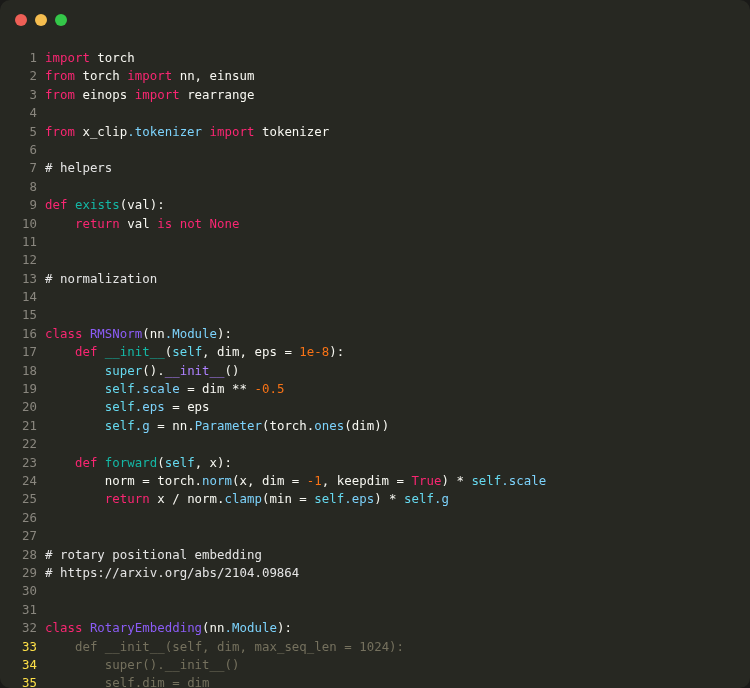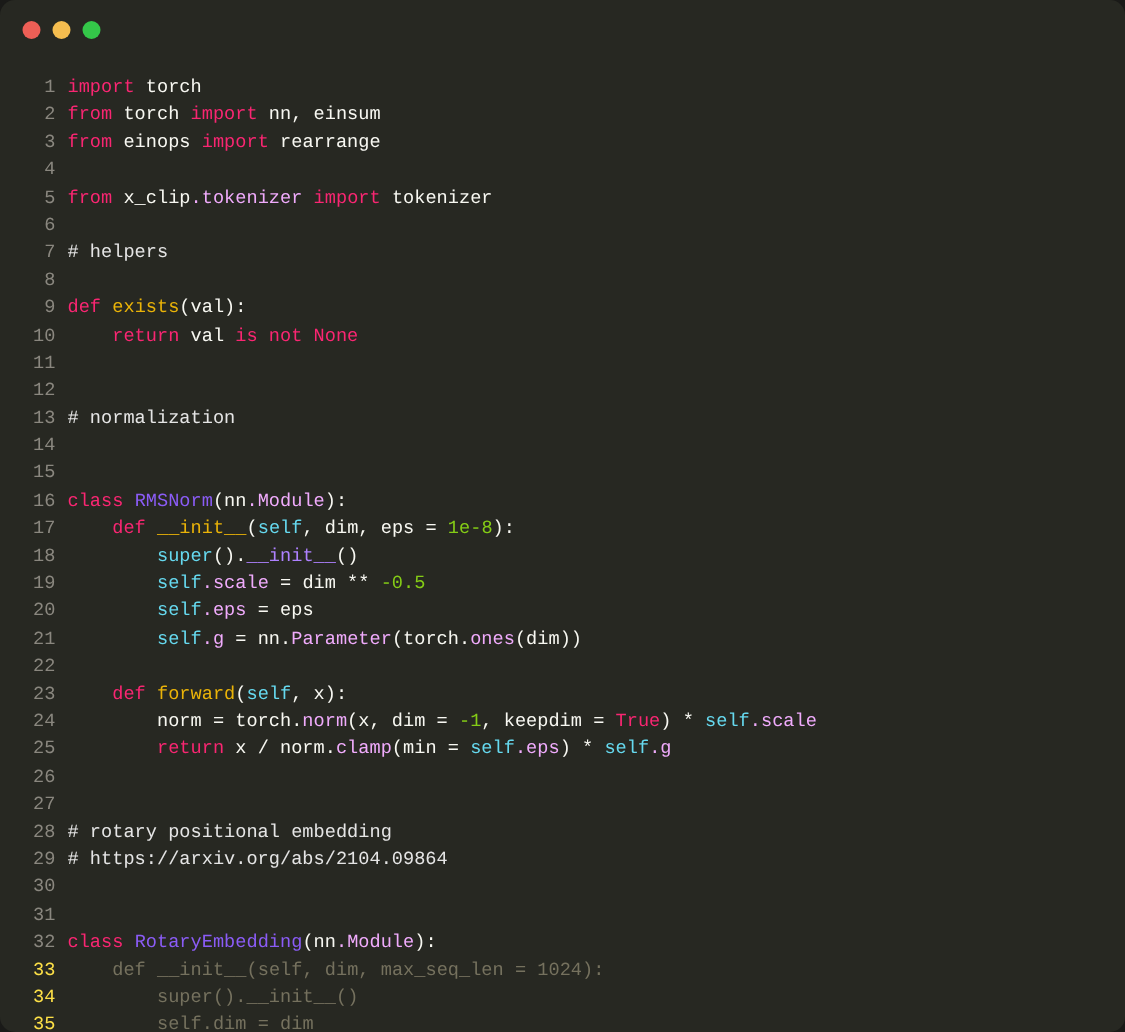--- a/index.html
+++ b/index.html
@@ -43,40 +43,39 @@
     padding: 9px 0 0 0;
     font-size: 12.4px;
     line-height: 18.4px;
     white-space: pre;
     letter-spacing: 0.02px;
   }
   .line {
     height: 18.4px;
     display: block;
     white-space: pre;
-    font-family: Liberation Mono, monospace;
   }
   .ln {
     display: inline-block;
     width: 26px;
     text-align: right;
     color: #8a877f;
     margin-right: 8px;
     padding-left: 11px;
     user-select: none;
   }
   .src { color: #f8f8f2; }
 
   
   .t-kw   { color: #f92672; }
-  .t-fn   { color: #eab308; }
+  .t-fn   { color: #14b8a6; }
   .t-cls  { color: #8b5cf6; }
-  .t-attr { color: #f0abfc; }
+  .t-attr { color: #7dd3fc; }
   .t-self { color: #66d9ef; }
-  .t-num  { color: #84cc16; }
+  .t-num  { color: #f97316; }
   .t-cmt  { color: #e5e5e5; }
   .t-magic{ color: #ae81ff; }
   .t-txt  { color: #f8f8f2; }
 
   .line.dimmed .src span { color: #75715e !important; }
   .line.dimmed .ln { color: #fde047; }
 </style>
 </head>
 <body>
 

